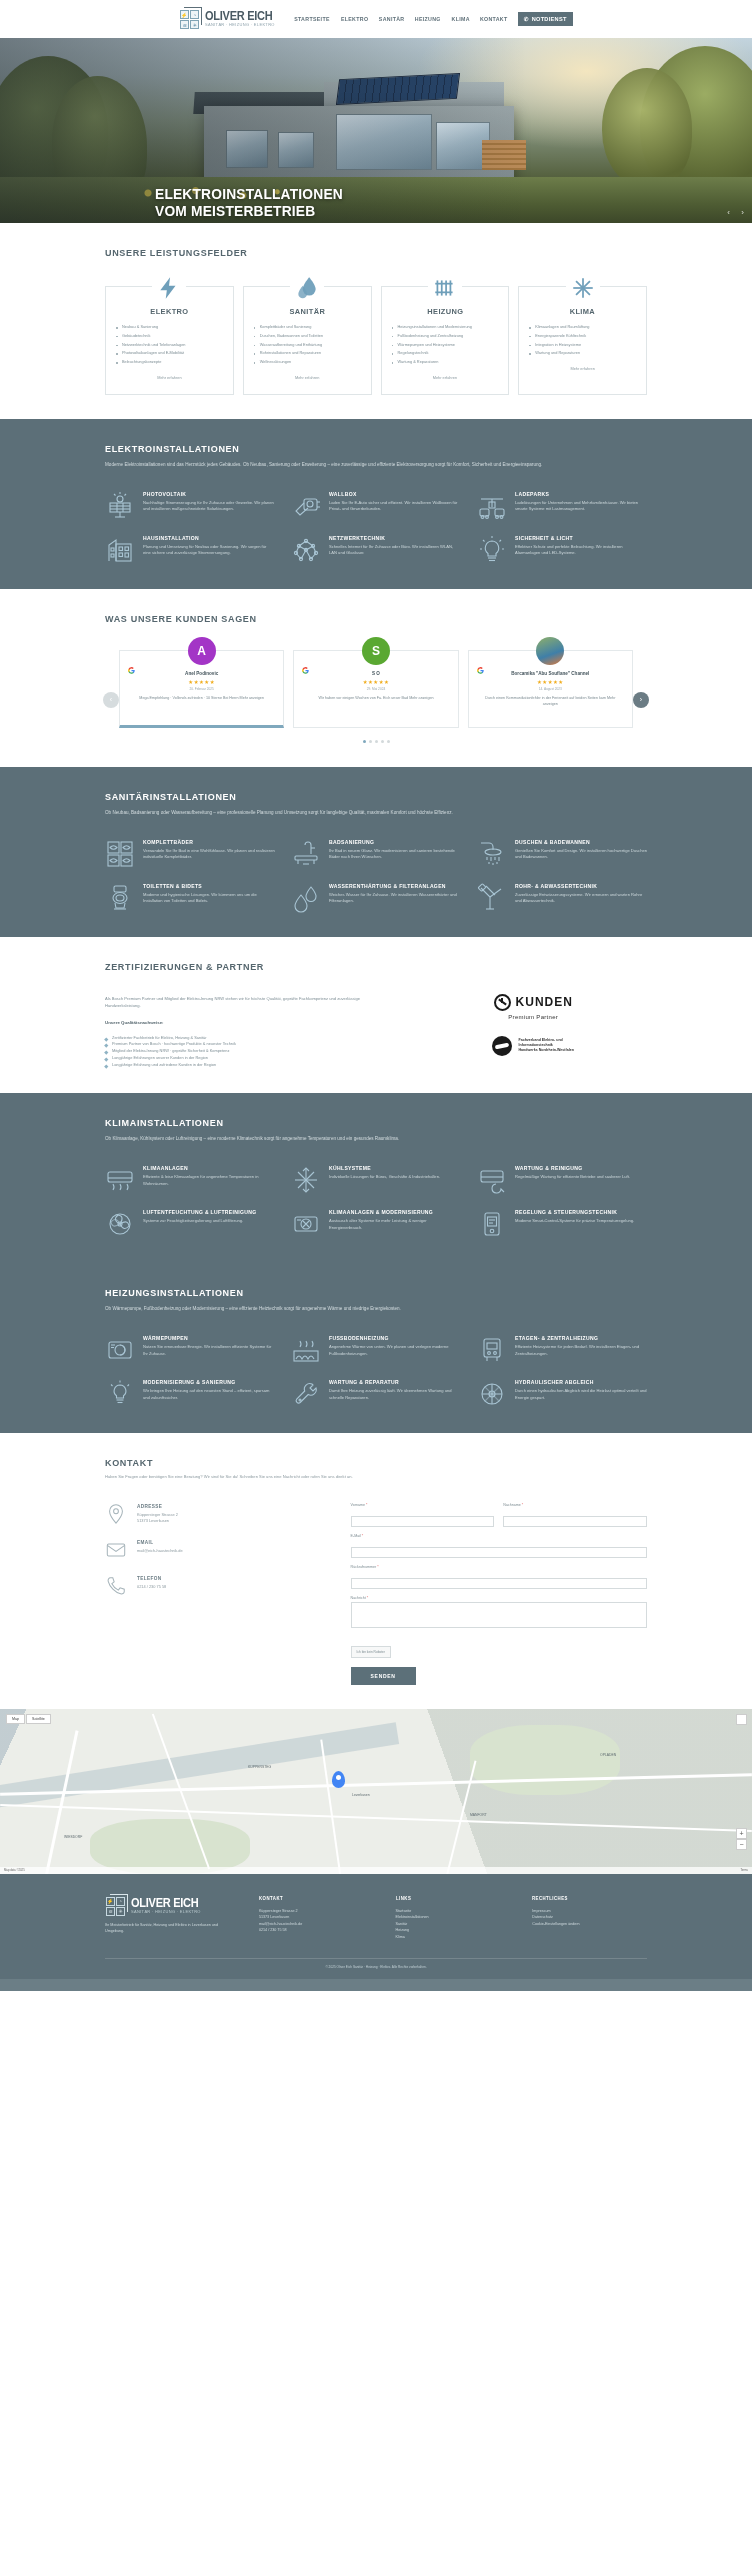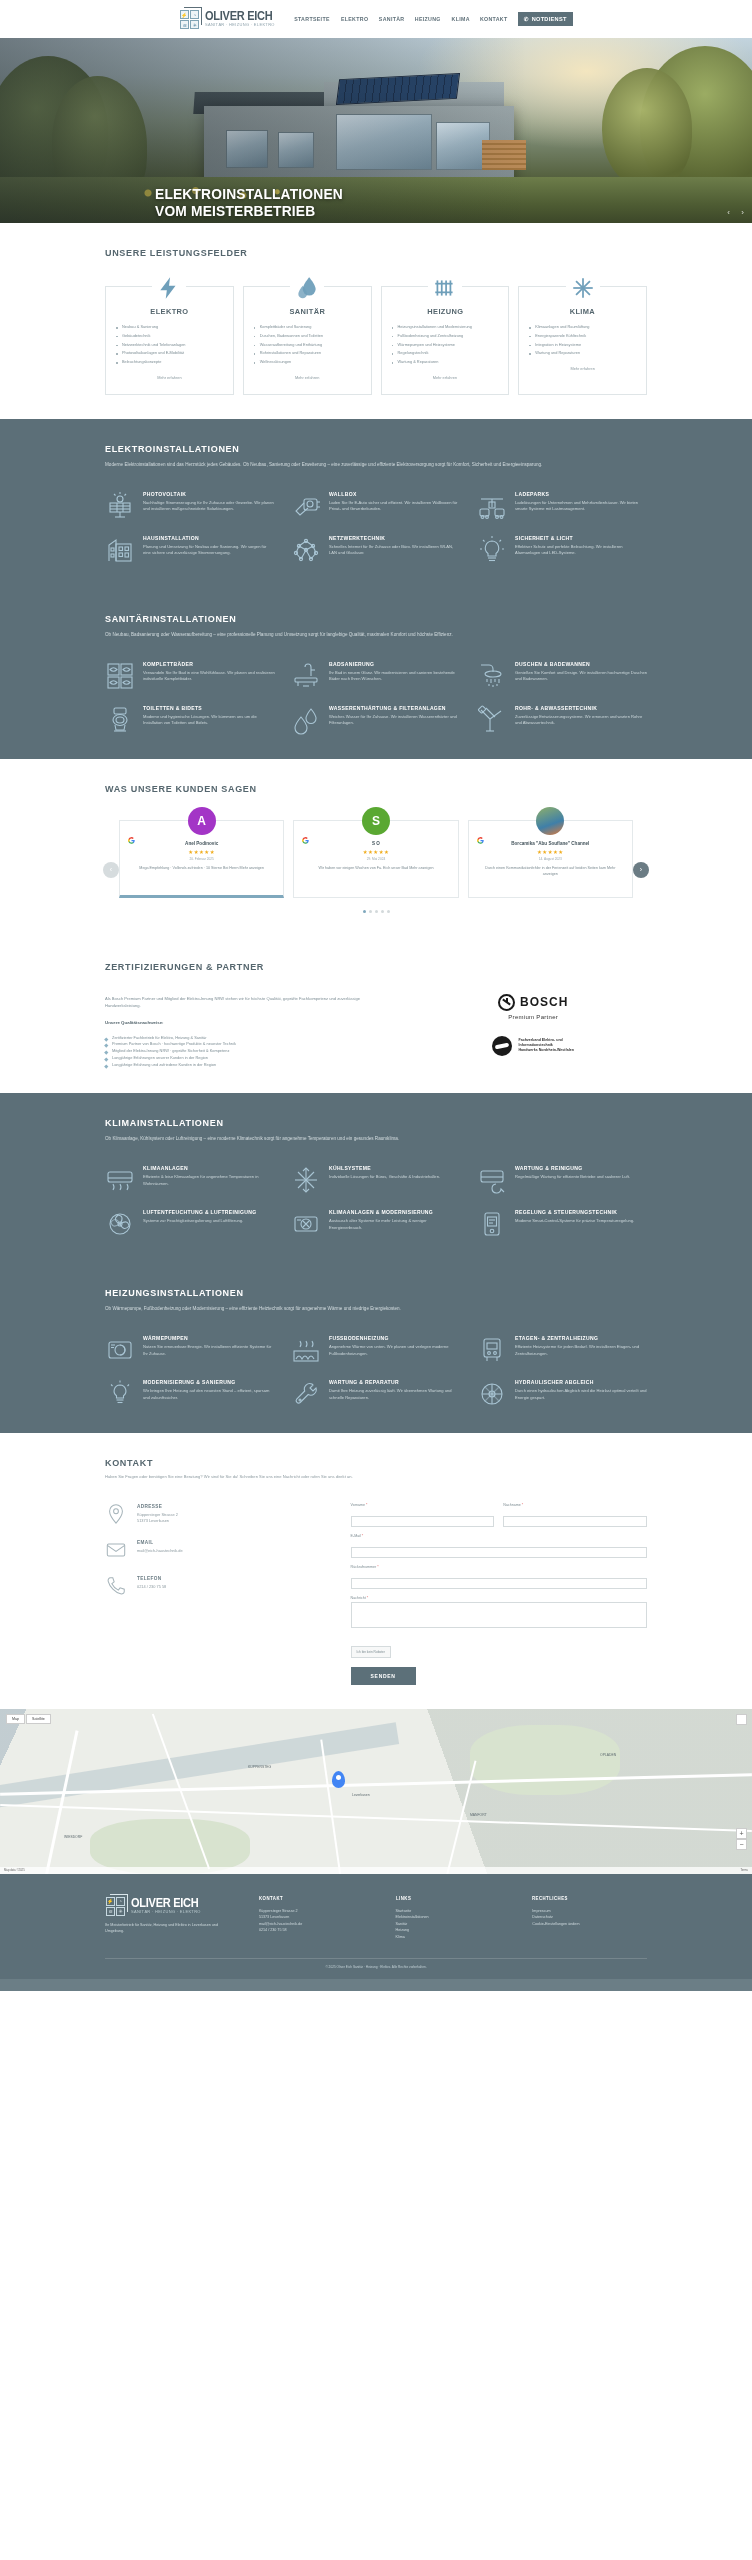--- a/index.html
+++ b/index.html
@@ -611,20 +611,84 @@
             </svg>
         </div>
         <div class="ftxt">
           <h4>SICHERHEIT &amp; LICHT</h4>
           <p>Effektiver Schutz und perfekte Beleuchtung. Wir installieren Alarmanlagen und LED-Systeme.</p>
         </div>
       </div>
     </div>
   </div>
 
+  <div class="sec sec-light">
+    <div class="sec-title">WAS UNSERE KUNDEN SAGEN</div>
+    <div class="tcarousel">
+      <div class="tnav left">‹</div>
+
+      <div class="tcard active">
+        <div class="gicon">
+          <svg viewBox="0 0 24 24">
+              <path fill="#4285F4" d="M23 12.2c0-.8-.1-1.5-.2-2.2H12v4.2h6.2a5.3 5.3 0 0 1-2.3 3.5v2.9h3.7c2.2-2 3.4-5 3.4-8.4z"></path>
+              <path fill="#34A853" d="M12 23.5c3.1 0 5.7-1 7.6-2.8l-3.7-2.9c-1 .7-2.3 1.1-3.9 1.1-3 0-5.5-2-6.4-4.7H1.8v3A11.5 11.5 0 0 0 12 23.5z"></path>
+              <path fill="#FBBC05" d="M5.6 14.2a6.9 6.9 0 0 1 0-4.4v-3H1.8a11.5 11.5 0 0 0 0 10.4l3.8-3z"></path>
+              <path fill="#EA4335" d="M12 4.8c1.7 0 3.2.6 4.4 1.7l3.3-3.3A11.5 11.5 0 0 0 1.8 6.8l3.8 3c.9-2.7 3.4-5 6.4-5z"></path>
+            </svg>
+        </div>
+        <div class="tavatar" style="background:#a335c6">A</div>
+        <div class="tname">Anel Podinovic</div>
+        <div class="tstars">★★★★★</div>
+        <div class="tdate">20. Februar 2025</div>
+        <div class="ttext"><span>Mega Empfehlung · Vollends zufrieden · 10 Sterne Bei Herrn </span><a>Mehr anzeigen</a></div>
+      </div>
+
+      <div class="tcard">
+        <div class="gicon">
+          <svg viewBox="0 0 24 24">
+              <path fill="#4285F4" d="M23 12.2c0-.8-.1-1.5-.2-2.2H12v4.2h6.2a5.3 5.3 0 0 1-2.3 3.5v2.9h3.7c2.2-2 3.4-5 3.4-8.4z"></path>
+              <path fill="#34A853" d="M12 23.5c3.1 0 5.7-1 7.6-2.8l-3.7-2.9c-1 .7-2.3 1.1-3.9 1.1-3 0-5.5-2-6.4-4.7H1.8v3A11.5 11.5 0 0 0 12 23.5z"></path>
+              <path fill="#FBBC05" d="M5.6 14.2a6.9 6.9 0 0 1 0-4.4v-3H1.8a11.5 11.5 0 0 0 0 10.4l3.8-3z"></path>
+              <path fill="#EA4335" d="M12 4.8c1.7 0 3.2.6 4.4 1.7l3.3-3.3A11.5 11.5 0 0 0 1.8 6.8l3.8 3c.9-2.7 3.4-5 6.4-5z"></path>
+            </svg>
+        </div>
+        <div class="tavatar" style="background:#5aa832">S</div>
+        <div class="tname">S O</div>
+        <div class="tstars">★★★★★</div>
+        <div class="tdate">29. Mai 2024</div>
+        <div class="ttext"><span>Wir haben vor einigen Wochen von Fa. Eich unser Bad </span><a>Mehr anzeigen</a></div>
+      </div>
+
+      <div class="tcard">
+        <div class="gicon">
+          <svg viewBox="0 0 24 24">
+              <path fill="#4285F4" d="M23 12.2c0-.8-.1-1.5-.2-2.2H12v4.2h6.2a5.3 5.3 0 0 1-2.3 3.5v2.9h3.7c2.2-2 3.4-5 3.4-8.4z"></path>
+              <path fill="#34A853" d="M12 23.5c3.1 0 5.7-1 7.6-2.8l-3.7-2.9c-1 .7-2.3 1.1-3.9 1.1-3 0-5.5-2-6.4-4.7H1.8v3A11.5 11.5 0 0 0 12 23.5z"></path>
+              <path fill="#FBBC05" d="M5.6 14.2a6.9 6.9 0 0 1 0-4.4v-3H1.8a11.5 11.5 0 0 0 0 10.4l3.8-3z"></path>
+              <path fill="#EA4335" d="M12 4.8c1.7 0 3.2.6 4.4 1.7l3.3-3.3A11.5 11.5 0 0 0 1.8 6.8l3.8 3c.9-2.7 3.4-5 6.4-5z"></path>
+            </svg>
+        </div>
+        <div class="tavatar img"></div>
+        <div class="tname">Borcamika "Abu Souflane" Channel</div>
+        <div class="tstars">★★★★★</div>
+        <div class="tdate">14. August 2023</div>
+        <div class="ttext"><span>Durch einen Kommunikationfehler in der Ferienzeit auf beiden Seiten kam </span><a>Mehr anzeigen</a></div>
+      </div>
+
+      <div class="tnav right">›</div>
+    </div>
+    <div class="tdots">
+      <span class="on"></span>
+      <span></span>
+      <span></span>
+      <span></span>
+      <span></span>
+    </div>
+  </div>
+
   <div class="sec sec-dark">
     <div class="sec-title">SANITÄRINSTALLATIONEN</div>
     <div class="sec-lead">Ob Neubau, Badsanierung oder Wasseraufbereitung – eine professionelle Planung und Umsetzung sorgt für langlebige Qualität, maximalen Komfort und höchste Effizienz.</div>
     <div class="fgrid">
       <div class="fitem">
         <div class="fico">
           <svg viewBox="0 0 30 30">
               <rect x="3" y="3" width="11" height="11"></rect>
               <rect x="16" y="3" width="11" height="11"></rect>
               <rect x="3" y="16" width="11" height="11"></rect>
@@ -709,84 +773,20 @@
               <path d="M13 14 L24 6"></path>
               <rect x="2" y="2" width="6" height="5" rx="1" transform="rotate(-45 5 4.5)"></rect>
               <line x1="9" y1="26" x2="17" y2="26"></line>
             </svg>
         </div>
         <div class="ftxt">
           <h4>ROHR- &amp; ABWASSERTECHNIK</h4>
           <p>Zuverlässige Entwässerungssysteme. Wir erneuern und warten Rohre und Abwassertechnik.</p>
         </div>
       </div>
-    </div>
-  </div>
-
-  <div class="sec sec-light">
-    <div class="sec-title">WAS UNSERE KUNDEN SAGEN</div>
-    <div class="tcarousel">
-      <div class="tnav left">‹</div>
-
-      <div class="tcard active">
-        <div class="gicon">
-          <svg viewBox="0 0 24 24">
-              <path fill="#4285F4" d="M23 12.2c0-.8-.1-1.5-.2-2.2H12v4.2h6.2a5.3 5.3 0 0 1-2.3 3.5v2.9h3.7c2.2-2 3.4-5 3.4-8.4z"></path>
-              <path fill="#34A853" d="M12 23.5c3.1 0 5.7-1 7.6-2.8l-3.7-2.9c-1 .7-2.3 1.1-3.9 1.1-3 0-5.5-2-6.4-4.7H1.8v3A11.5 11.5 0 0 0 12 23.5z"></path>
-              <path fill="#FBBC05" d="M5.6 14.2a6.9 6.9 0 0 1 0-4.4v-3H1.8a11.5 11.5 0 0 0 0 10.4l3.8-3z"></path>
-              <path fill="#EA4335" d="M12 4.8c1.7 0 3.2.6 4.4 1.7l3.3-3.3A11.5 11.5 0 0 0 1.8 6.8l3.8 3c.9-2.7 3.4-5 6.4-5z"></path>
-            </svg>
-        </div>
-        <div class="tavatar" style="background:#a335c6">A</div>
-        <div class="tname">Anel Podinovic</div>
-        <div class="tstars">★★★★★</div>
-        <div class="tdate">20. Februar 2025</div>
-        <div class="ttext"><span>Mega Empfehlung · Vollends zufrieden · 10 Sterne Bei Herrn </span><a>Mehr anzeigen</a></div>
-      </div>
-
-      <div class="tcard">
-        <div class="gicon">
-          <svg viewBox="0 0 24 24">
-              <path fill="#4285F4" d="M23 12.2c0-.8-.1-1.5-.2-2.2H12v4.2h6.2a5.3 5.3 0 0 1-2.3 3.5v2.9h3.7c2.2-2 3.4-5 3.4-8.4z"></path>
-              <path fill="#34A853" d="M12 23.5c3.1 0 5.7-1 7.6-2.8l-3.7-2.9c-1 .7-2.3 1.1-3.9 1.1-3 0-5.5-2-6.4-4.7H1.8v3A11.5 11.5 0 0 0 12 23.5z"></path>
-              <path fill="#FBBC05" d="M5.6 14.2a6.9 6.9 0 0 1 0-4.4v-3H1.8a11.5 11.5 0 0 0 0 10.4l3.8-3z"></path>
-              <path fill="#EA4335" d="M12 4.8c1.7 0 3.2.6 4.4 1.7l3.3-3.3A11.5 11.5 0 0 0 1.8 6.8l3.8 3c.9-2.7 3.4-5 6.4-5z"></path>
-            </svg>
-        </div>
-        <div class="tavatar" style="background:#5aa832">S</div>
-        <div class="tname">S O</div>
-        <div class="tstars">★★★★★</div>
-        <div class="tdate">29. Mai 2024</div>
-        <div class="ttext"><span>Wir haben vor einigen Wochen von Fa. Eich unser Bad </span><a>Mehr anzeigen</a></div>
-      </div>
-
-      <div class="tcard">
-        <div class="gicon">
-          <svg viewBox="0 0 24 24">
-              <path fill="#4285F4" d="M23 12.2c0-.8-.1-1.5-.2-2.2H12v4.2h6.2a5.3 5.3 0 0 1-2.3 3.5v2.9h3.7c2.2-2 3.4-5 3.4-8.4z"></path>
-              <path fill="#34A853" d="M12 23.5c3.1 0 5.7-1 7.6-2.8l-3.7-2.9c-1 .7-2.3 1.1-3.9 1.1-3 0-5.5-2-6.4-4.7H1.8v3A11.5 11.5 0 0 0 12 23.5z"></path>
-              <path fill="#FBBC05" d="M5.6 14.2a6.9 6.9 0 0 1 0-4.4v-3H1.8a11.5 11.5 0 0 0 0 10.4l3.8-3z"></path>
-              <path fill="#EA4335" d="M12 4.8c1.7 0 3.2.6 4.4 1.7l3.3-3.3A11.5 11.5 0 0 0 1.8 6.8l3.8 3c.9-2.7 3.4-5 6.4-5z"></path>
-            </svg>
-        </div>
-        <div class="tavatar img"></div>
-        <div class="tname">Borcamika "Abu Souflane" Channel</div>
-        <div class="tstars">★★★★★</div>
-        <div class="tdate">14. August 2023</div>
-        <div class="ttext"><span>Durch einen Kommunikationfehler in der Ferienzeit auf beiden Seiten kam </span><a>Mehr anzeigen</a></div>
-      </div>
-
-      <div class="tnav right">›</div>
-    </div>
-    <div class="tdots">
-      <span class="on"></span>
-      <span></span>
-      <span></span>
-      <span></span>
-      <span></span>
     </div>
   </div>
 
   <div class="sec sec-light">
     <div class="sec-title">ZERTIFIZIERUNGEN &amp; PARTNER</div>
     <div class="cert-wrap">
       <div class="cert-left">
         <div class="cert-intro">Als Bosch Premium Partner und Mitglied der Elektro-Innung NRW stehen wir für höchste Qualität, geprüfte Fachkompetenz und zuverlässige Handwerksleistung.</div>
         <div class="cert-sub">Unsere Qualitätsnachweise:</div>
         <ul>
@@ -794,21 +794,21 @@
           <li>Premium Partner von Bosch · hochwertige Produkte &amp; neuester Technik</li>
           <li>Mitglied der Elektro-Innung NRW · geprüfte Sicherheit &amp; Kompetenz</li>
           <li>Langjährige Erfahrungen unserer Kunden in der Region</li>
           <li>Langjährige Erfahrung und zufriedene Kunden in der Region</li>
         </ul>
       </div>
       <div class="cert-right">
         <div class="bosch">
           <div class="bosch-logo">
             <div class="bosch-mark"></div>
-            <div class="bosch-word">BOSCH</div>
+            <div class="bosch-word">KUNDEN</div>
           </div>
           <div class="bosch-tag">Premium Partner</div>
         </div>
         <div class="hwk">
           <div class="hwk-mark"></div>
           <div class="hwk-txt">
             <div>Fachverband Elektro- und</div>
             <div>Informationstechnik</div>
             <div>Handwerks Nordrhein-Westfalen</div>
           </div>

